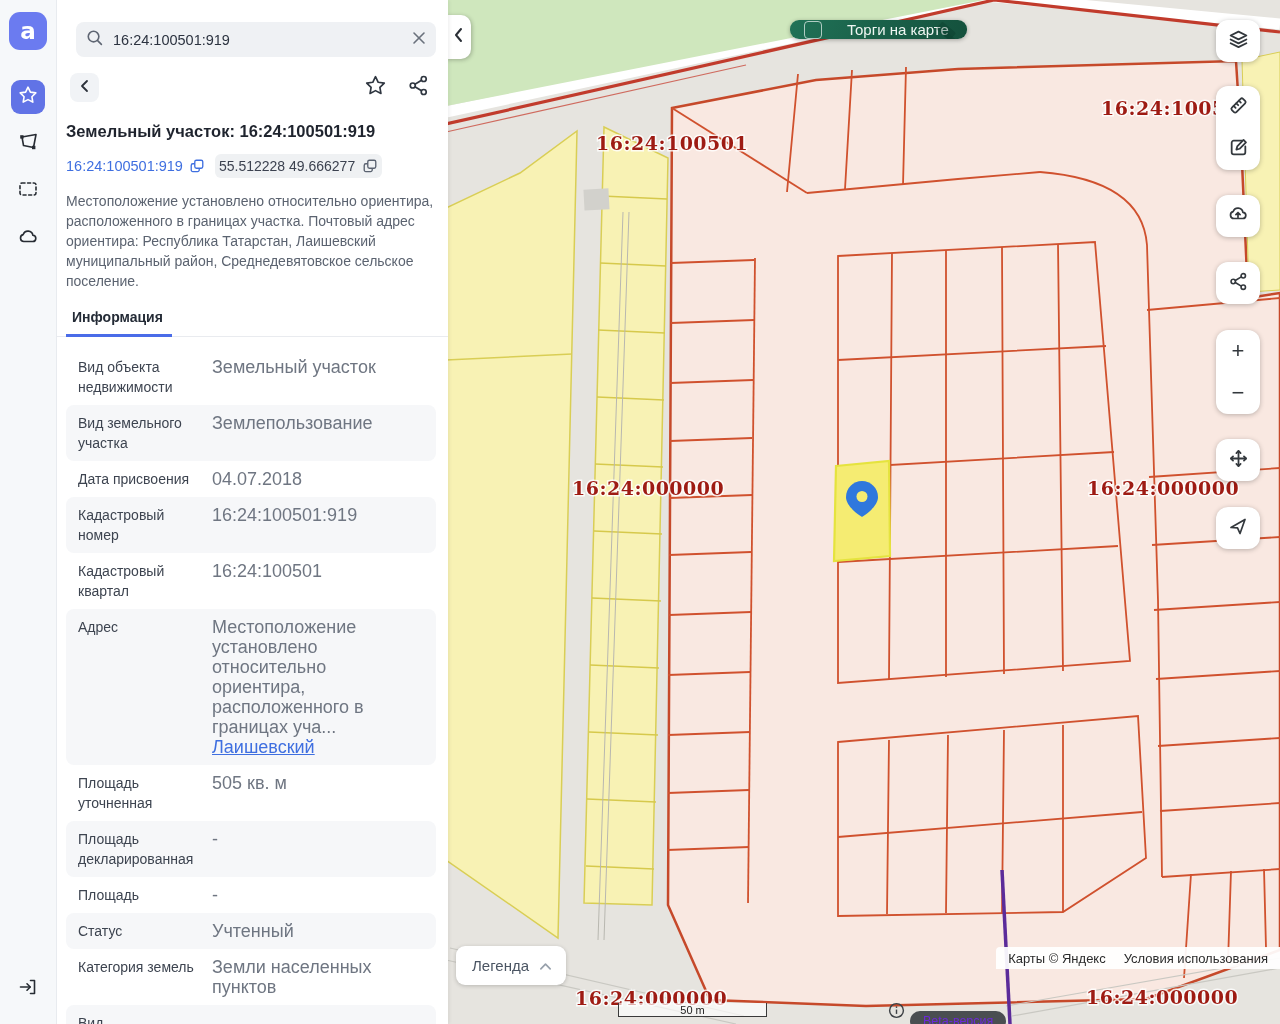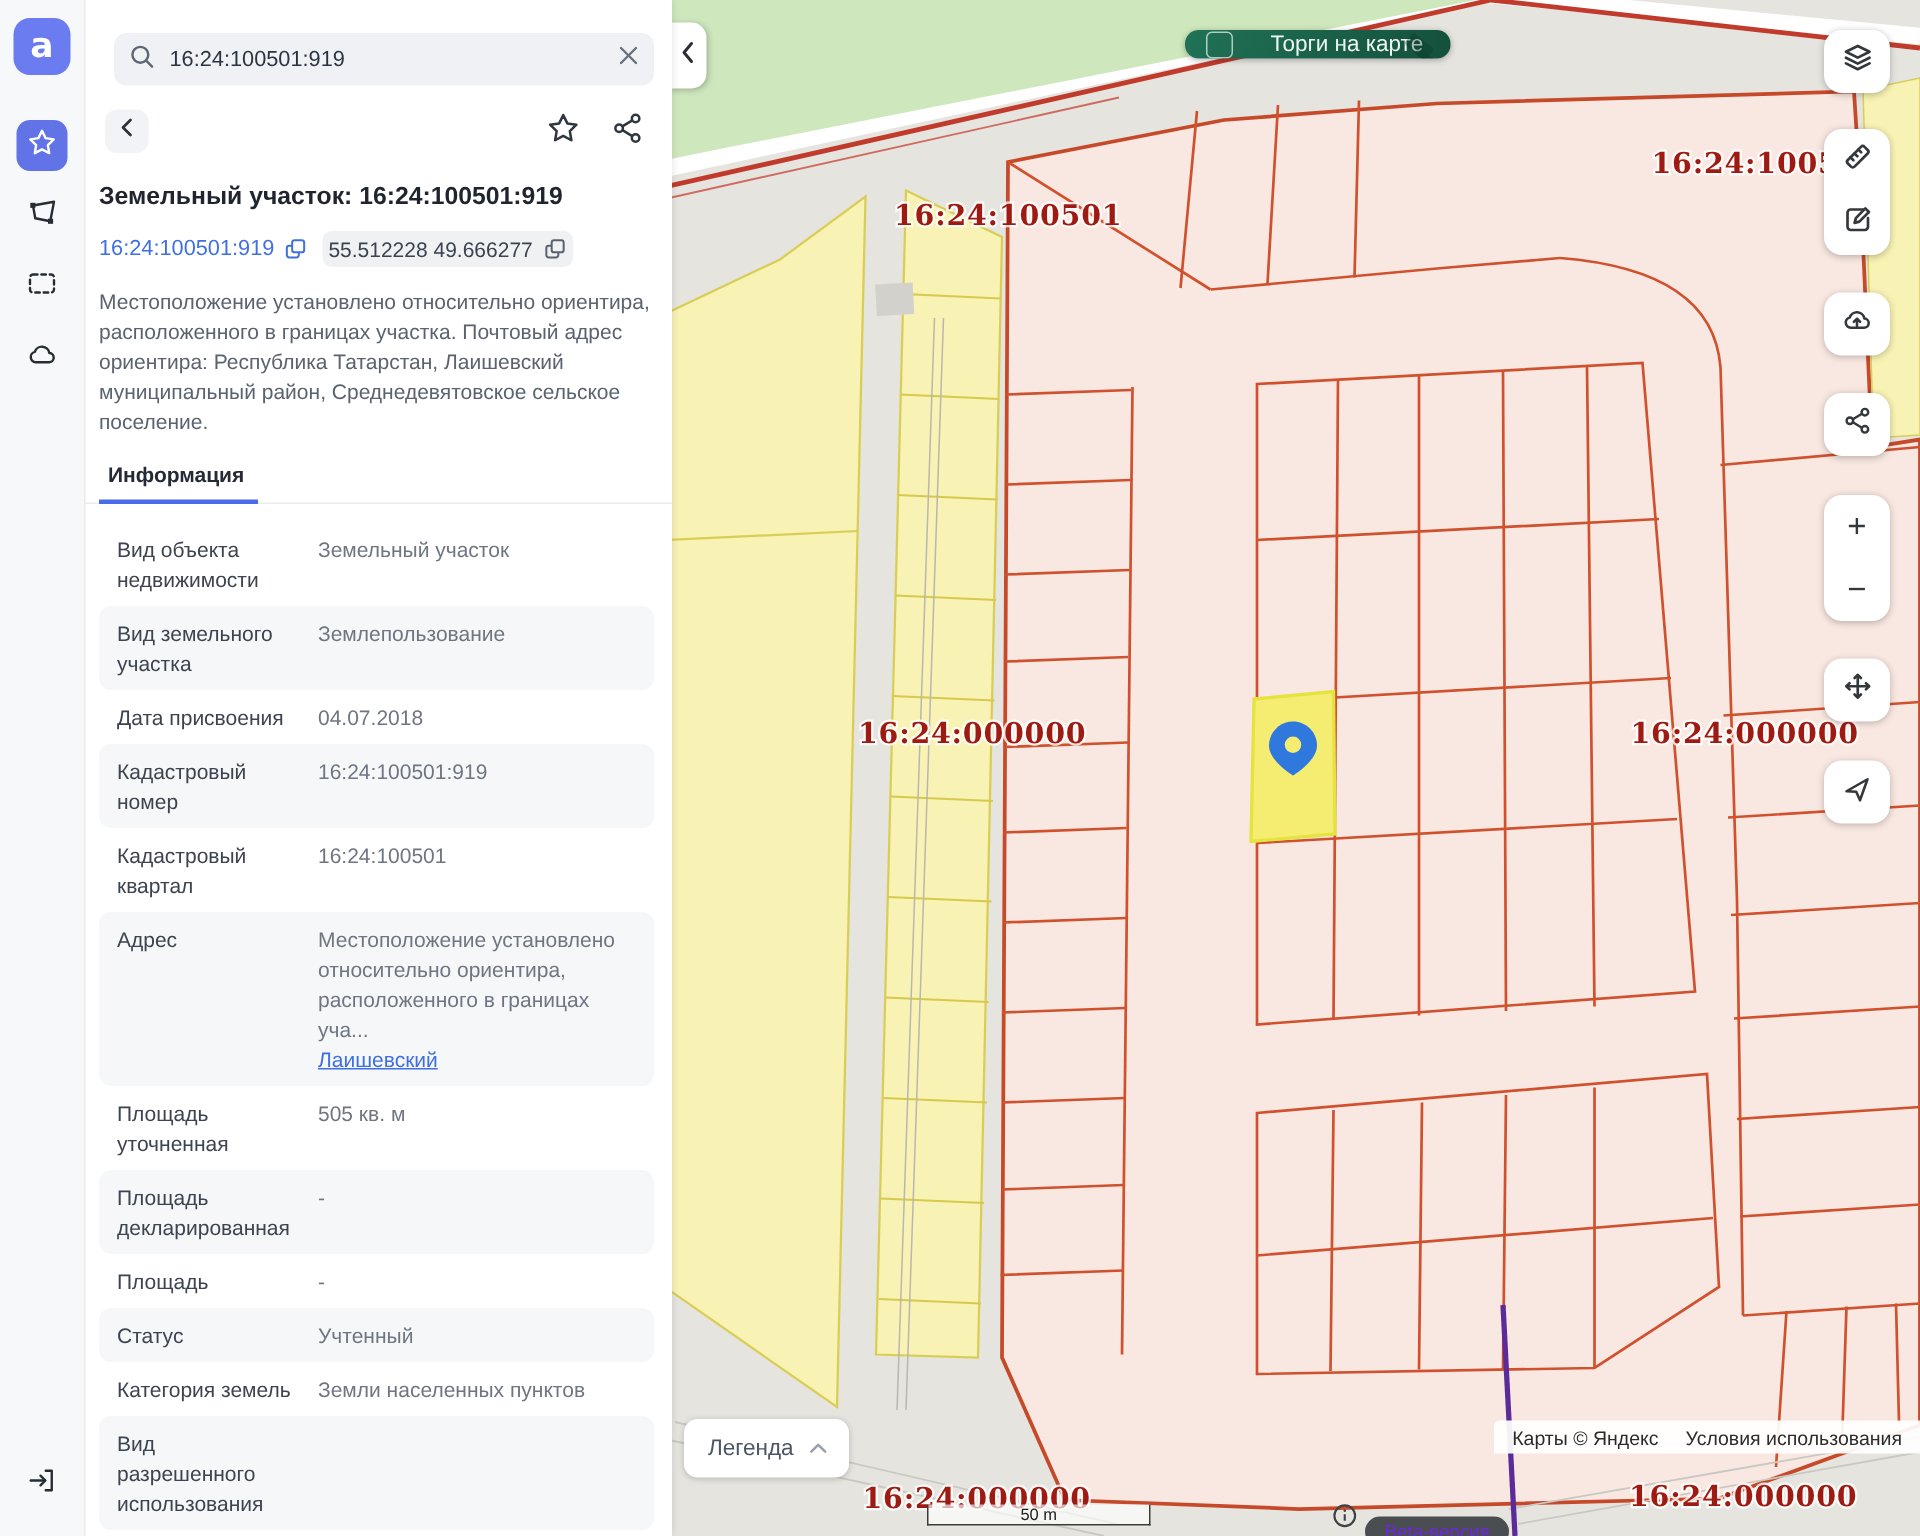--- a/index.html
+++ b/index.html
@@ -36,21 +36,21 @@
     display:flex;align-items:center;gap:7px;}
   .copy{cursor:pointer;display:flex;}
   .desc{margin:13px 10px 0 10px;font-size:14px;line-height:20px;color:#5b6370;}
   .tabs{margin-top:17px;border-bottom:1px solid #e9ebef;padding-left:10px;}
   .tab{display:inline-block;padding:0 9px 9px 6px;font-size:14px;font-weight:bold;color:#242b36;
     border-bottom:3px solid #4a6ce8;margin-bottom:-1px;cursor:pointer;}
   .table{margin:12px 12px 0 10px;}
   .row{display:grid;grid-template-columns:120px 1fr;gap:14px;padding:8px 12px;border-radius:8px;}
   .row.alt{background:#f6f7f9;}
   .rl{font-size:14px;line-height:20px;color:#3d4450;}
-  .rv{font-size:14px;line-height:20px;color:#6f7682;}
+  .rv{font-size:18px;line-height:20px;color:#6f7682;}
   .rv a.expand{color:#3f6fe0;}
 
   
   .map{position:absolute;left:446px;top:0;width:834px;height:1024px;overflow:hidden;background:#e6e4df;}
   .map svg.base{position:absolute;left:0;top:0;}
   .maplabel{font-family:"DejaVu Serif",serif;font-weight:bold;font-size:19px;fill:#9e1b13;
     paint-order:stroke;stroke:#ffffff;stroke-width:3px;stroke-opacity:.8;letter-spacing:.5px;}
 
   .collapse{position:absolute;left:0;top:15px;width:25px;height:44px;background:#fff;
     border-radius:0 10px 10px 0;box-shadow:1px 1px 4px rgba(0,0,0,.25);display:flex;align-items:center;justify-content:center;cursor:pointer;z-index:5;}

